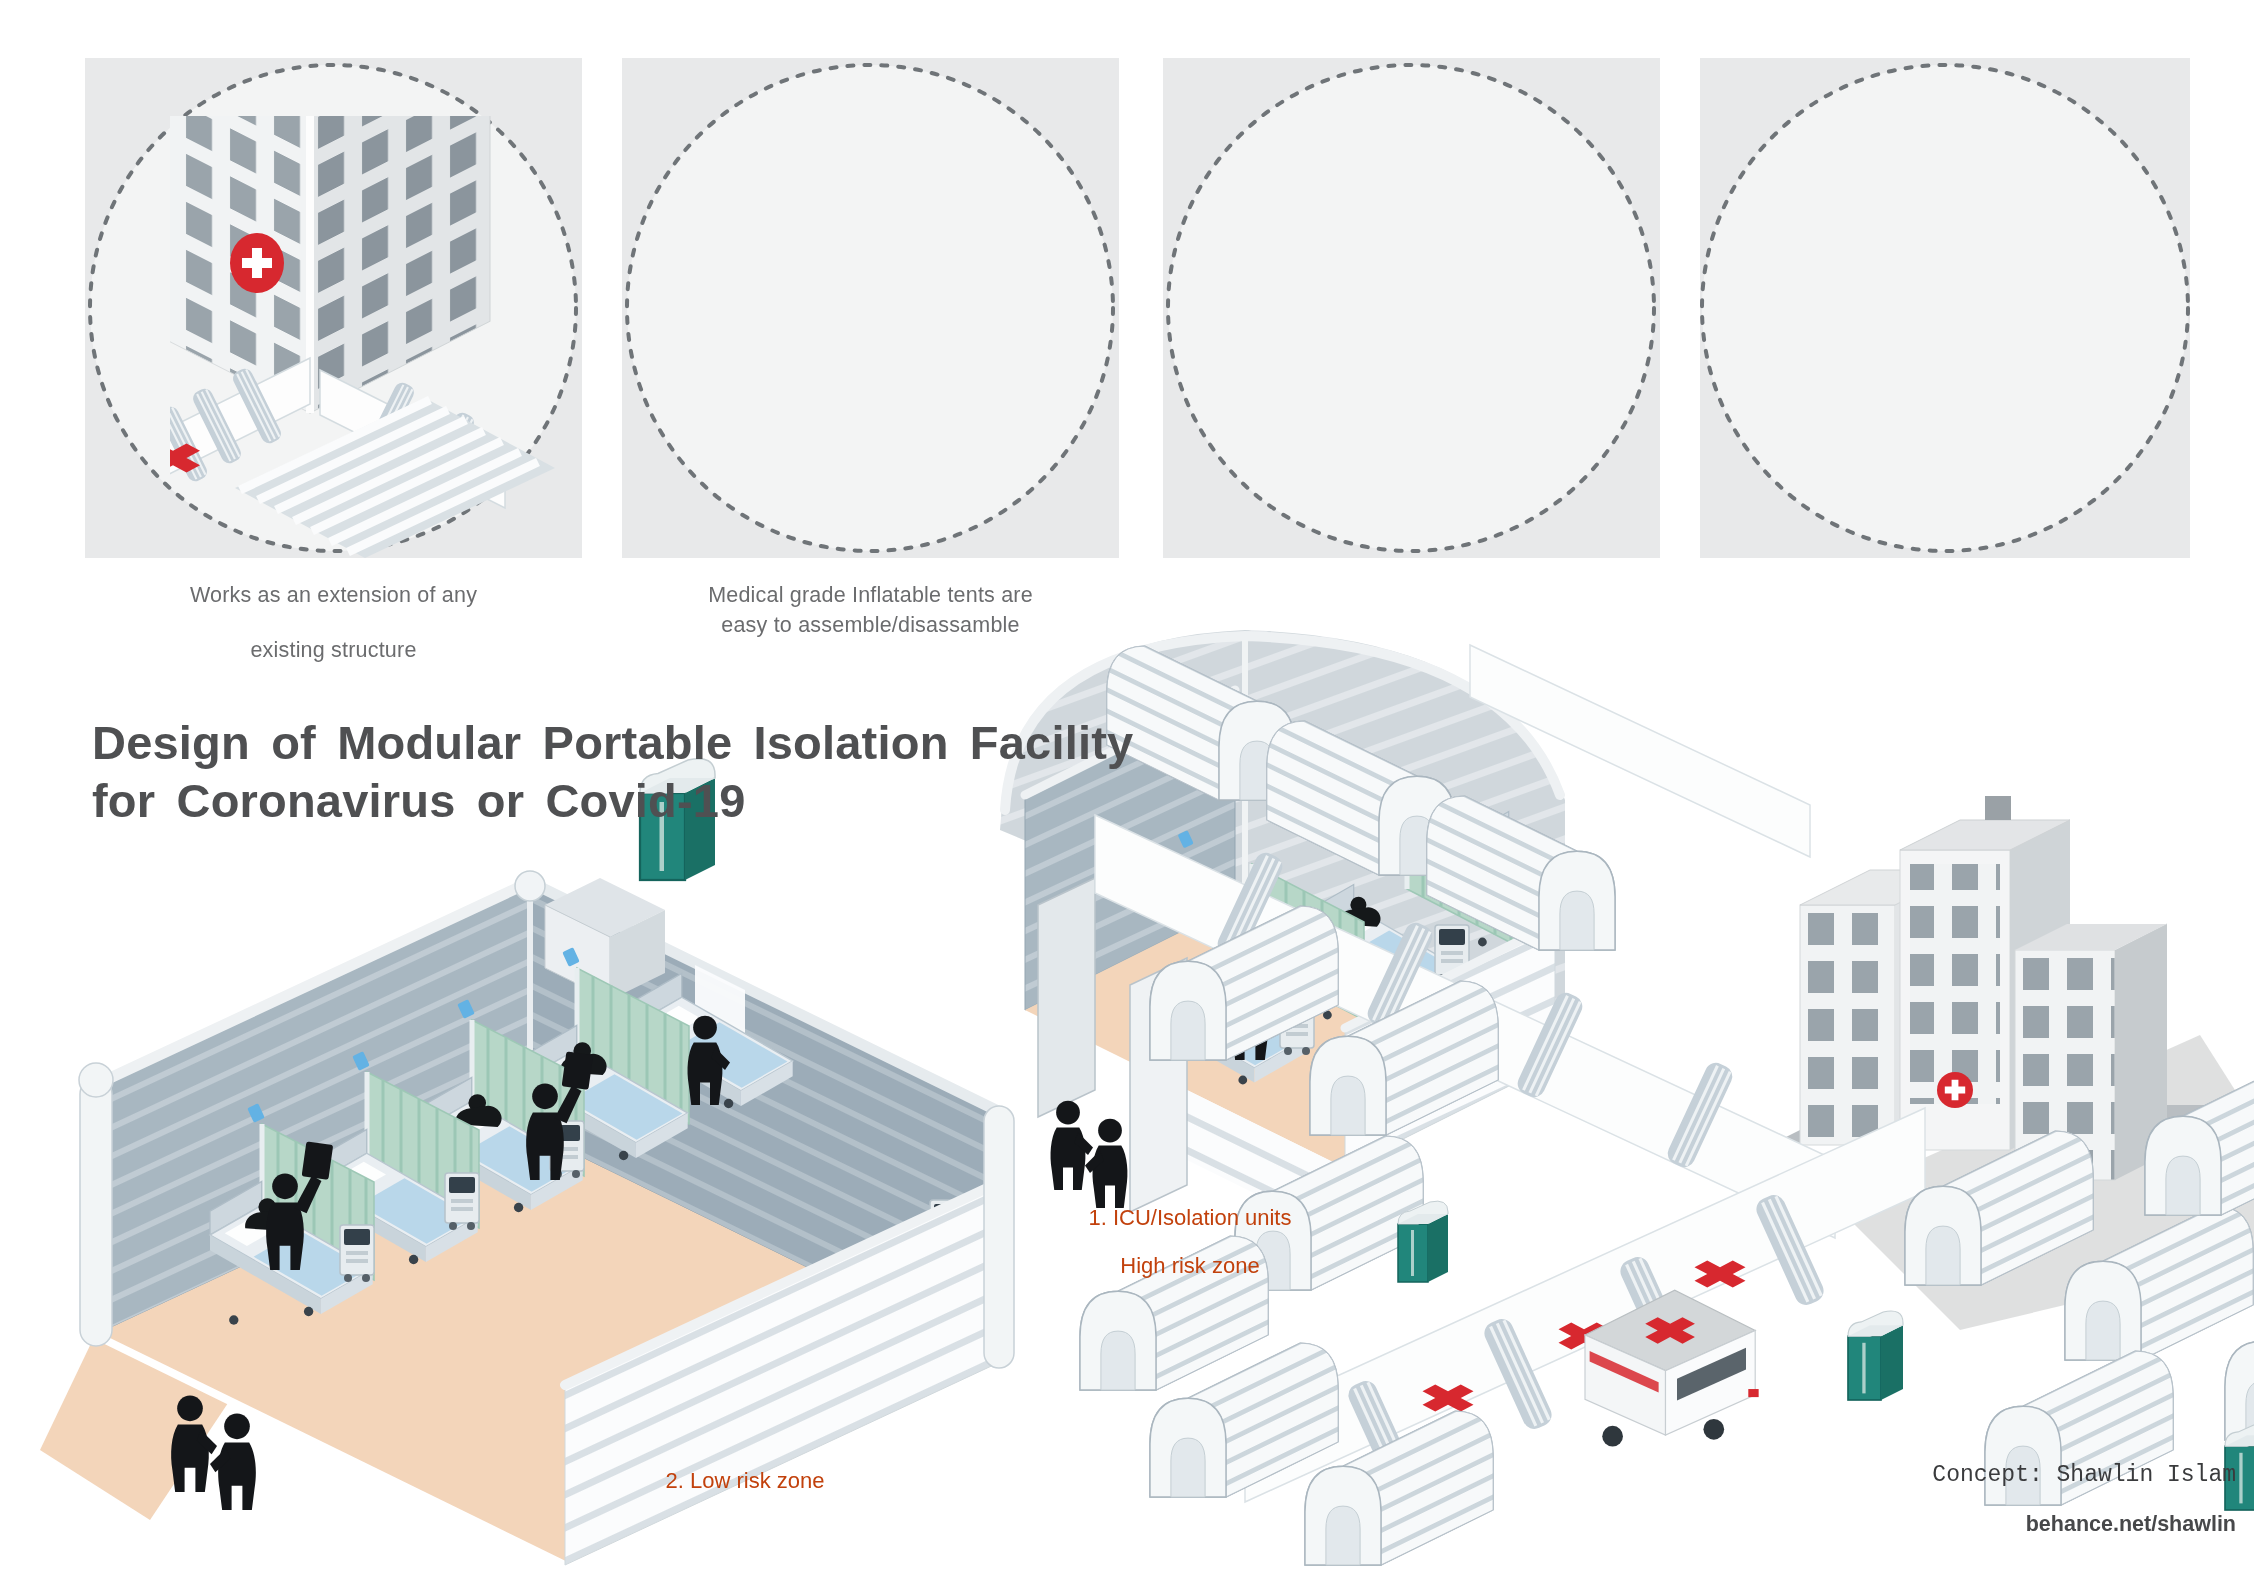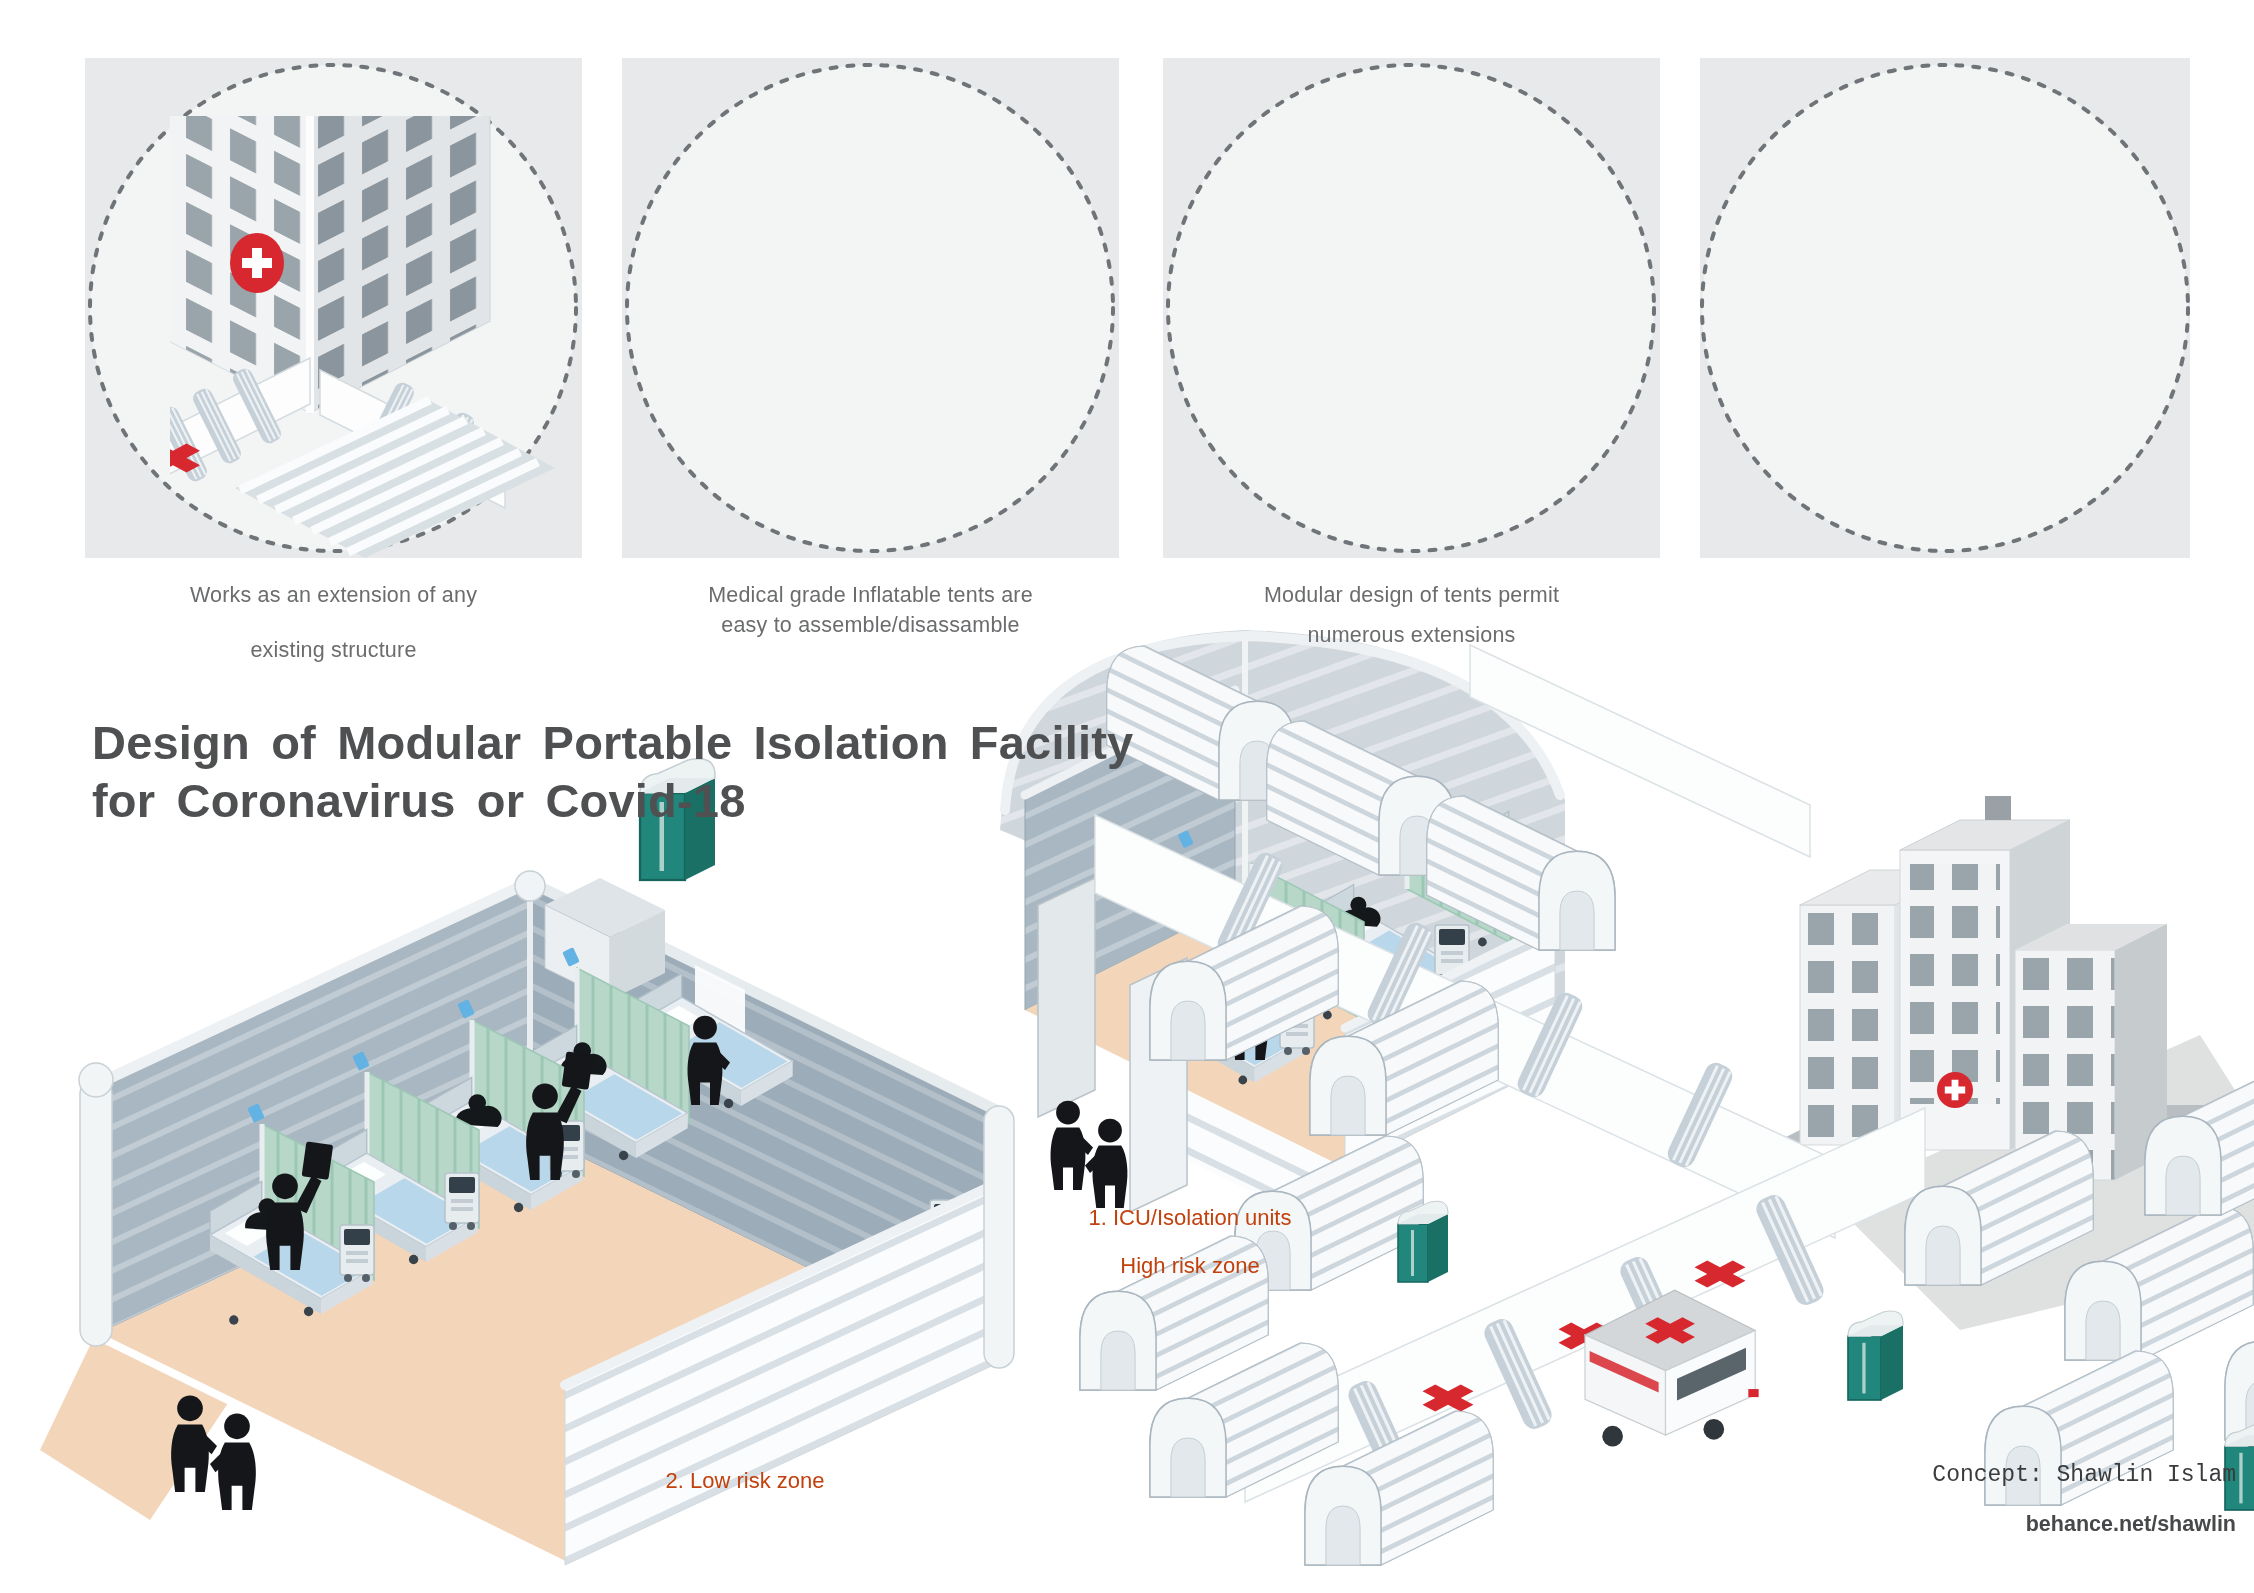--- a/index.html
+++ b/index.html
@@ -467,28 +467,24 @@
 </svg>
 
 <div class="txt caption" style="left:85px;top:583px;">
   <div>Works as an extension of any</div>
   <div style="margin-top:30px">existing structure</div>
 </div>
 <div class="txt caption" style="left:622px;top:583px;">
   <div>Medical grade Inflatable tents are</div>
   <div style="margin-top:5px">easy to assemble/disassamble</div>
 </div>
-<div class="txt caption" style="left:1163px;top:583px;">
-  <div>Modular design of tents permit</div>
-  <div style="margin-top:15px">numerous extensions</div>
-</div>
 
 <div class="txt title">
   <div>Design of Modular Portable Isolation Facility</div>
-  <div>for Coronavirus or Covid-18</div>
+  <div>for Coronavirus or Covid-19</div>
 </div>
 
 <div class="txt zone-label" style="left:1040px;top:1205px;width:300px;">
   <div>1. ICU/Isolation units</div>
   <div style="margin-top:22px">High risk zone</div>
 </div>
 
 <div class="txt zone-label" style="left:620px;top:1468px;width:250px;">2. Low risk zone</div>
 
 <div class="txt credit-name">Concept: Shawlin Islam</div>

